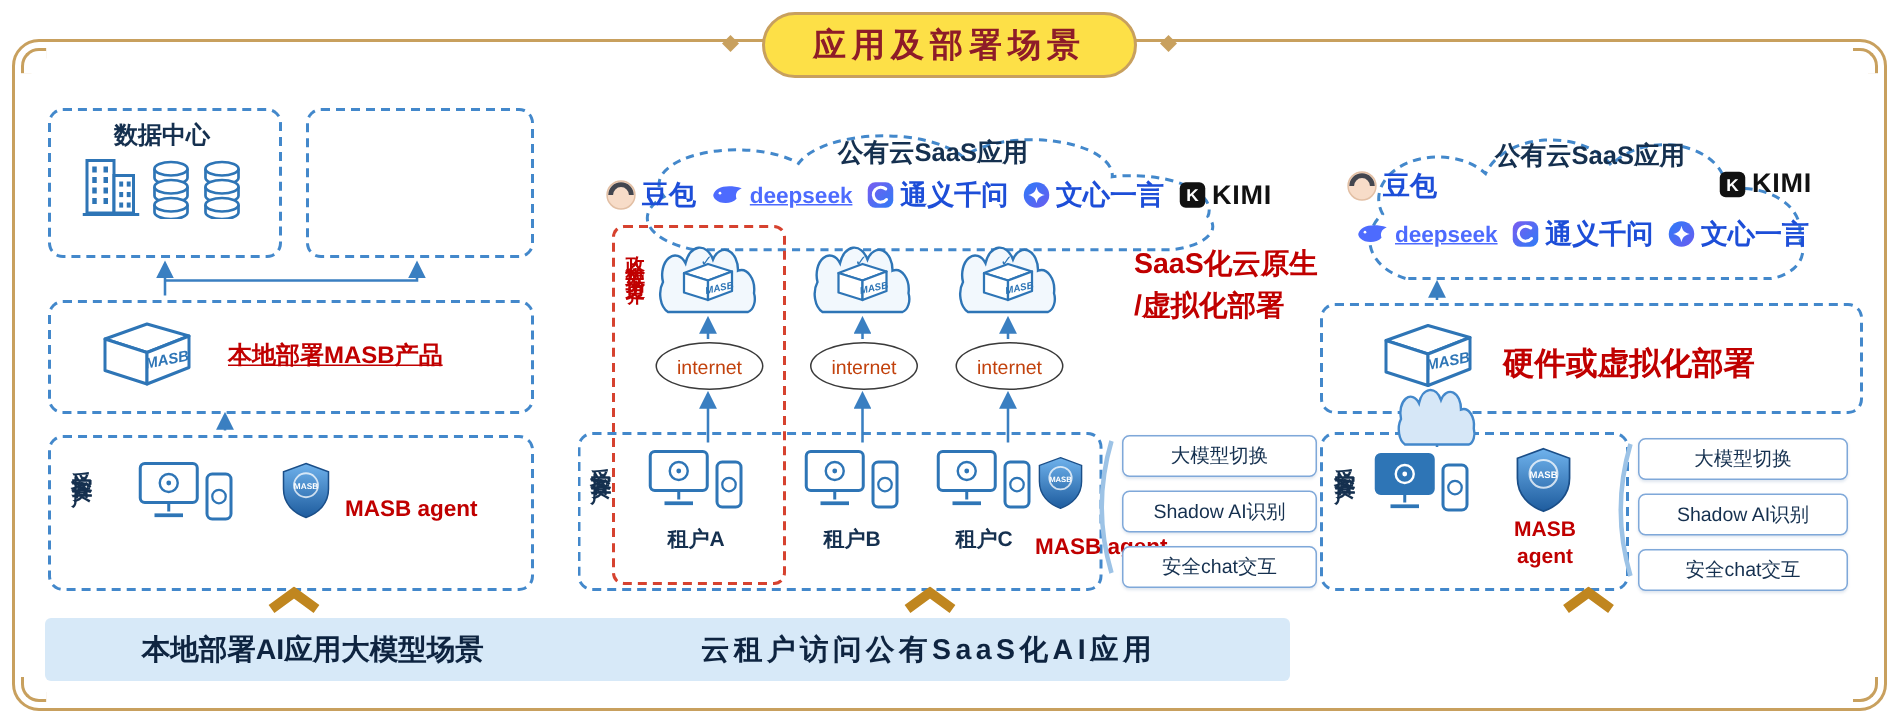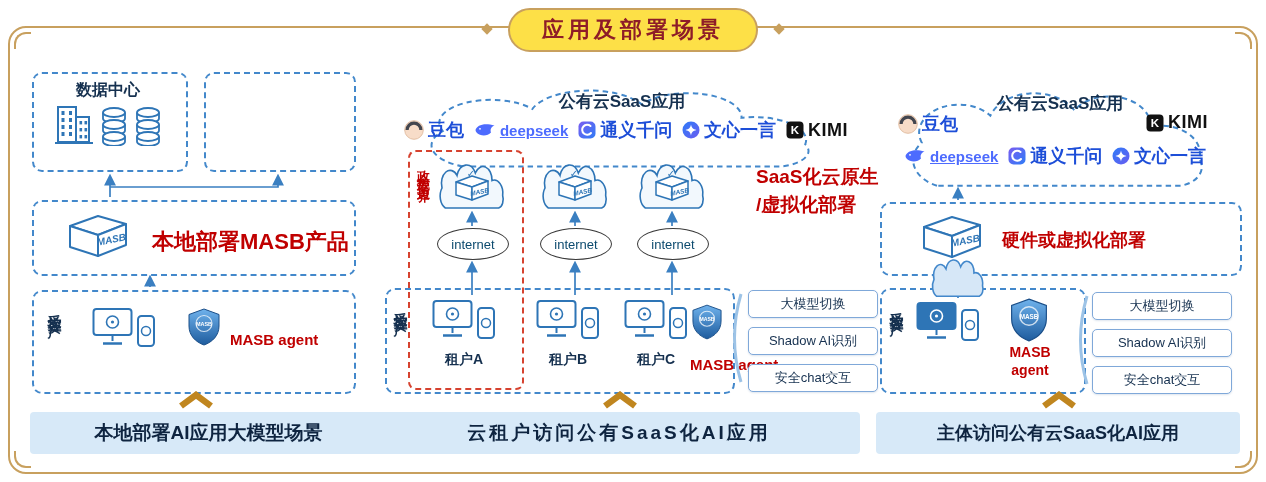--- a/index.html
+++ b/index.html
@@ -22,21 +22,21 @@
   .dashed-box{position:absolute;border:2px dashed #4388CB;border-radius:10px;}
   .red-dash{position:absolute;border:2px dashed #D6422F;border-radius:8px;z-index:3;}
   .box-title{position:absolute;text-align:center;font-size:16px;font-weight:bold;color:#15304F;}
   .red-bold{position:absolute;color:#C00000;font-weight:bold;white-space:nowrap;}
   .vlabel{position:absolute;writing-mode:vertical-rl;text-orientation:upright;font-weight:bold;
           letter-spacing:3px;font-size:14px;color:#15304F;}
   .banner{position:absolute;top:412px;height:42px;background:#D7E9F8;border-radius:4px;display:flex;
           align-items:center;justify-content:center;font-weight:bold;font-size:19px;color:#0E2440;white-space:nowrap;}
   .chevron{position:absolute;top:391px;}
   .inet{position:absolute;top:228px;width:70px;height:30px;border:1.5px solid #3A3A3A;border-radius:50%;
-        background:#fff;display:flex;align-items:center;justify-content:center;font-size:13px;color:#0c4a6e;z-index:4;text-align:right;}
+        background:#fff;display:flex;align-items:center;justify-content:center;font-size:13px;color:#c2410c;z-index:4;text-align:right;}
   .feature{height:26px;border:1.2px solid #7FA8D9;border-radius:5px;background:#fff;display:flex;
            align-items:center;justify-content:center;font-size:13px;color:#15304F;box-shadow:0 1px 2px rgba(70,110,160,.18);white-space:nowrap;}
   .feature-col{position:absolute;display:flex;flex-direction:column;gap:9px;z-index:4;}
   .logo{display:flex;align-items:center;gap:4px;white-space:nowrap;}
   .logo-zh{font-size:18px;font-weight:bold;color:#1d4ed8;}
   .logo-ds{font-size:15px;font-weight:bold;color:#4D6BFE;text-decoration:underline;}
   .logo-kimi{font-size:18px;font-weight:800;color:#111;letter-spacing:.5px;}
   .abs{position:absolute;}
   .mcloud{position:absolute;width:80px;height:52px;z-index:4;}
   .devgroup{position:absolute;width:64px;text-align:center;z-index:4;}
@@ -48,21 +48,21 @@
   #box-dc{left:32px;top:72px;width:152px;height:96px;}
   #dc-title{left:32px;top:80px;width:152px;font-family:Liberation Mono, monospace;}
   #dc-icons{left:38px;top:104px;width:140px;display:flex;justify-content:center;align-items:flex-end;gap:8px;}
   #box-pc{left:204px;top:72px;width:148px;height:96px;}
   #pc-title{left:204px;top:80px;width:148px;}
   #pc-badge{position:absolute;left:212px;top:114px;width:132px;height:26px;background:#0D1B3E;border:1px solid #2C4A8C;
             border-radius:5px;display:flex;align-items:center;justify-content:center;gap:4px;z-index:2;}
   #pc-badge span{color:#D9E8FF;font-size:11px;letter-spacing:1px;font-weight:bold;}
   #box-product{left:32px;top:200px;width:320px;height:72px;}
   #product-cube{left:62px;top:209px;}
-  #product-label{left:152px;top:227px;font-size:22px;}
+  #product-label{left:152px;top:227px;font-size:16px;text-decoration:underline;}
   #box-assets-l{left:32px;top:290px;width:320px;height:100px;}
   #assets-label-l{left:46px;top:303px;}
   #devices-l{left:92px;top:306px;}
   #shield-l{left:188px;top:308px;}
   #agent-l{left:230px;top:331px;font-size:15px;}
   #chevron-l{left:177px;}
   #banner-l{left:30px;width:357px;}
 
   
   #cloud-m{left:383px;top:78px;}
@@ -83,21 +83,21 @@
   #banner-m{left:378px;width:482px;letter-spacing:3px;}
 
   
   #cloud-r{left:876px;top:78px;}
   #cloud-r-title{left:940px;top:92px;width:240px;text-align:center;font-size:17px;font-weight:bold;color:#15304F;z-index:2;}
   #logo-doubao-r{left:898px;top:112px;z-index:2;}
   #logo-kimi-r{left:1146px;top:112px;z-index:2;}
   #logos-r2{left:904px;top:144px;width:302px;display:flex;justify-content:space-between;align-items:center;z-index:2;}
   #box-deploy-r{left:880px;top:202px;width:358px;height:70px;}
   #deploy-cube{left:916px;top:210px;}
-  #deploy-label-r{left:1002px;top:228px;font-size:18px;}
+  #deploy-label-r{left:1002px;top:228px;font-size:21px;}
   #cloud-icon-r{left:926px;top:254px;z-index:3;}
   #box-assets-r{left:880px;top:288px;width:202px;height:102px;}
   #assets-label-r{left:888px;top:301px;}
   #devices-r{left:916px;top:300px;z-index:4;}
   #shield-r{left:1010px;top:298px;z-index:4;}
   #agent-r{position:absolute;left:999px;top:344px;width:62px;text-align:center;color:#C00000;font-weight:bold;
            font-size:14px;line-height:1.25;z-index:4;}
   #features-r{left:1092px;top:292px;width:140px;}
   #chevron-r{left:1040px;}
   #banner-r{left:876px;width:364px;font-size:18px;}
@@ -470,15 +470,14 @@
 
   <div class="feature-col" id="features-r">
     <div class="feature">大模型切换</div>
     <div class="feature">Shadow AI识别</div>
     <div class="feature">安全chat交互</div>
   </div>
 
   <svg class="chevron" id="chevron-r" width="38" height="18" viewBox="0 0 38 18">
     <polyline points="4,15 19,4 34,15" stroke="#C0861F" stroke-width="6.5" fill="none"></polyline>
   </svg>
-  <div class="banner" id="banner-r">主体访问公有云SaaS化AI应用</div>
 
 </div>
 
 </body></html>

